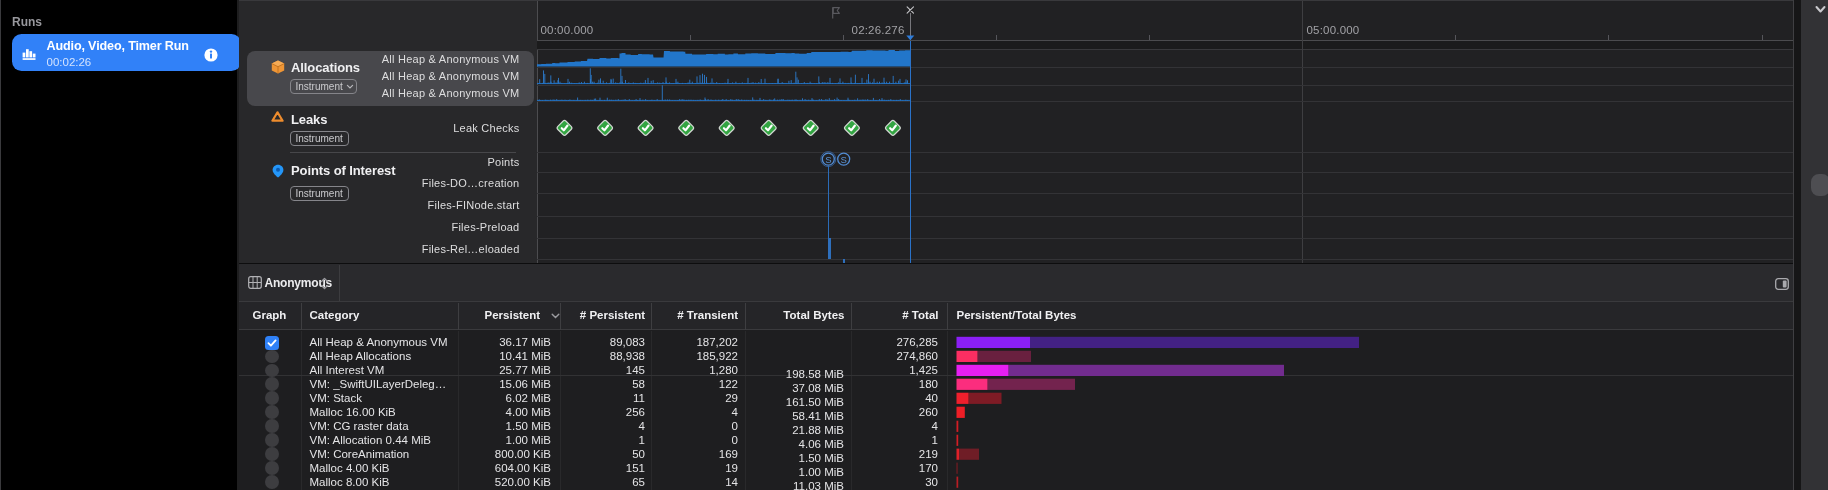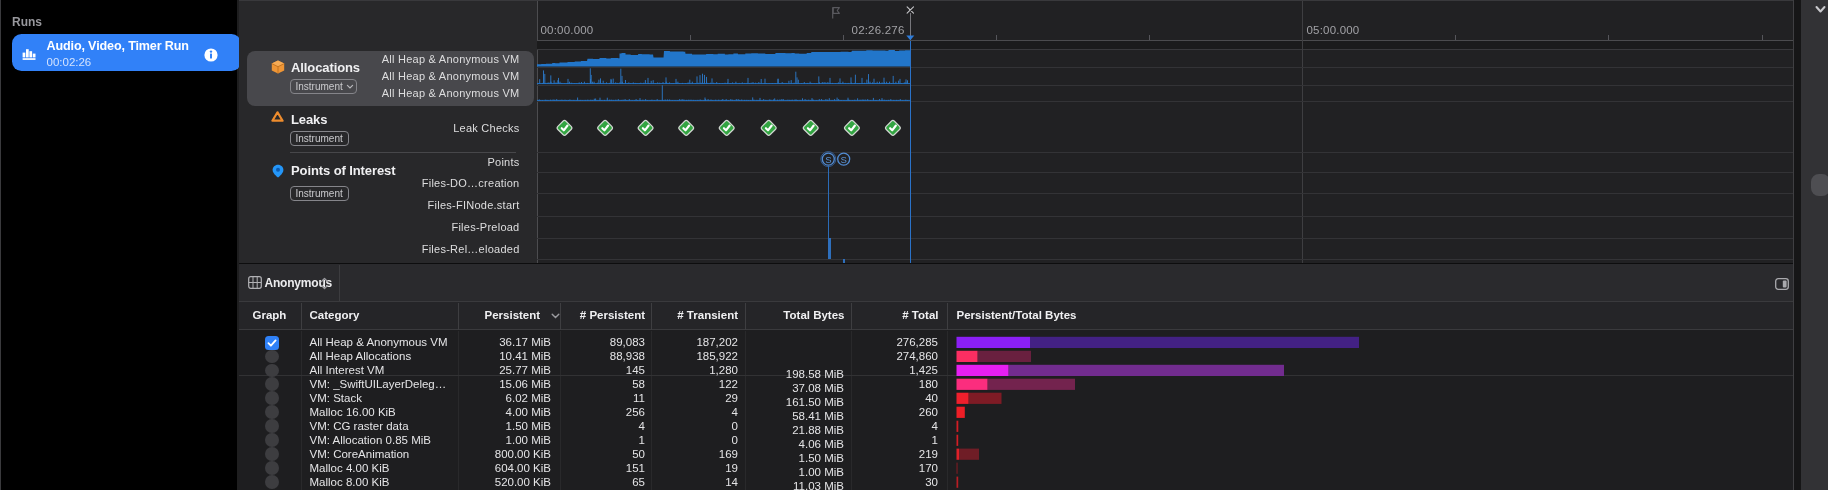--- a/index.html
+++ b/index.html
@@ -298,21 +298,21 @@
     <div class="rc n2" style="top:405.3px">256</div>
     <div class="rc n3" style="top:405.3px">4</div>
     <div class="rc n4" style="top:405.3px">4.06 MiB</div>
     <div class="rc n5" style="top:405.3px">260</div>
     <div class="rc cat" style="top:419.3px">VM: CG raster data</div>
     <div class="rc n1" style="top:419.3px">1.50 MiB</div>
     <div class="rc n2" style="top:419.3px">4</div>
     <div class="rc n3" style="top:419.3px">0</div>
     <div class="rc n4" style="top:419.3px">1.50 MiB</div>
     <div class="rc n5" style="top:419.3px">4</div>
-    <div class="rc cat" style="top:433.3px">VM: Allocation 0.85 MiB</div>
+    <div class="rc cat" style="top:433.3px">VM: Allocation 0.44 MiB</div>
     <div class="rc n1" style="top:433.3px">1.00 MiB</div>
     <div class="rc n2" style="top:433.3px">1</div>
     <div class="rc n3" style="top:433.3px">0</div>
     <div class="rc n4" style="top:433.3px">1.00 MiB</div>
     <div class="rc n5" style="top:433.3px">1</div>
     <div class="rc cat" style="top:447.2px">VM: CoreAnimation</div>
     <div class="rc n1" style="top:447.2px">800.00 KiB</div>
     <div class="rc n2" style="top:447.2px">50</div>
     <div class="rc n3" style="top:447.2px">169</div>
     <div class="rc n4" style="top:447.2px">11.03 MiB</div>

